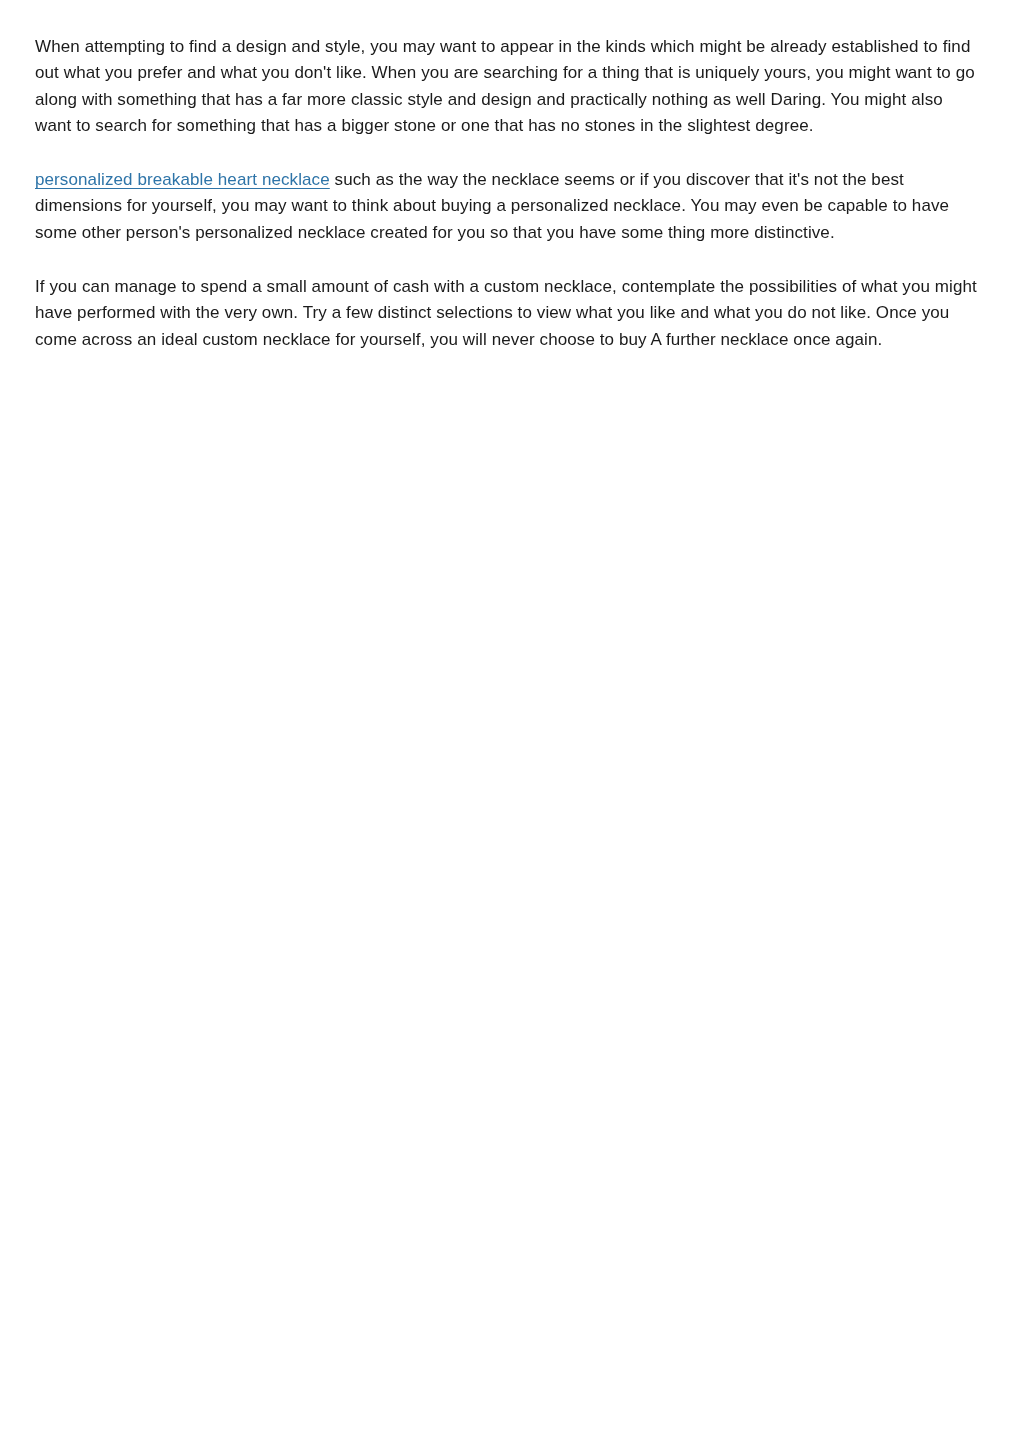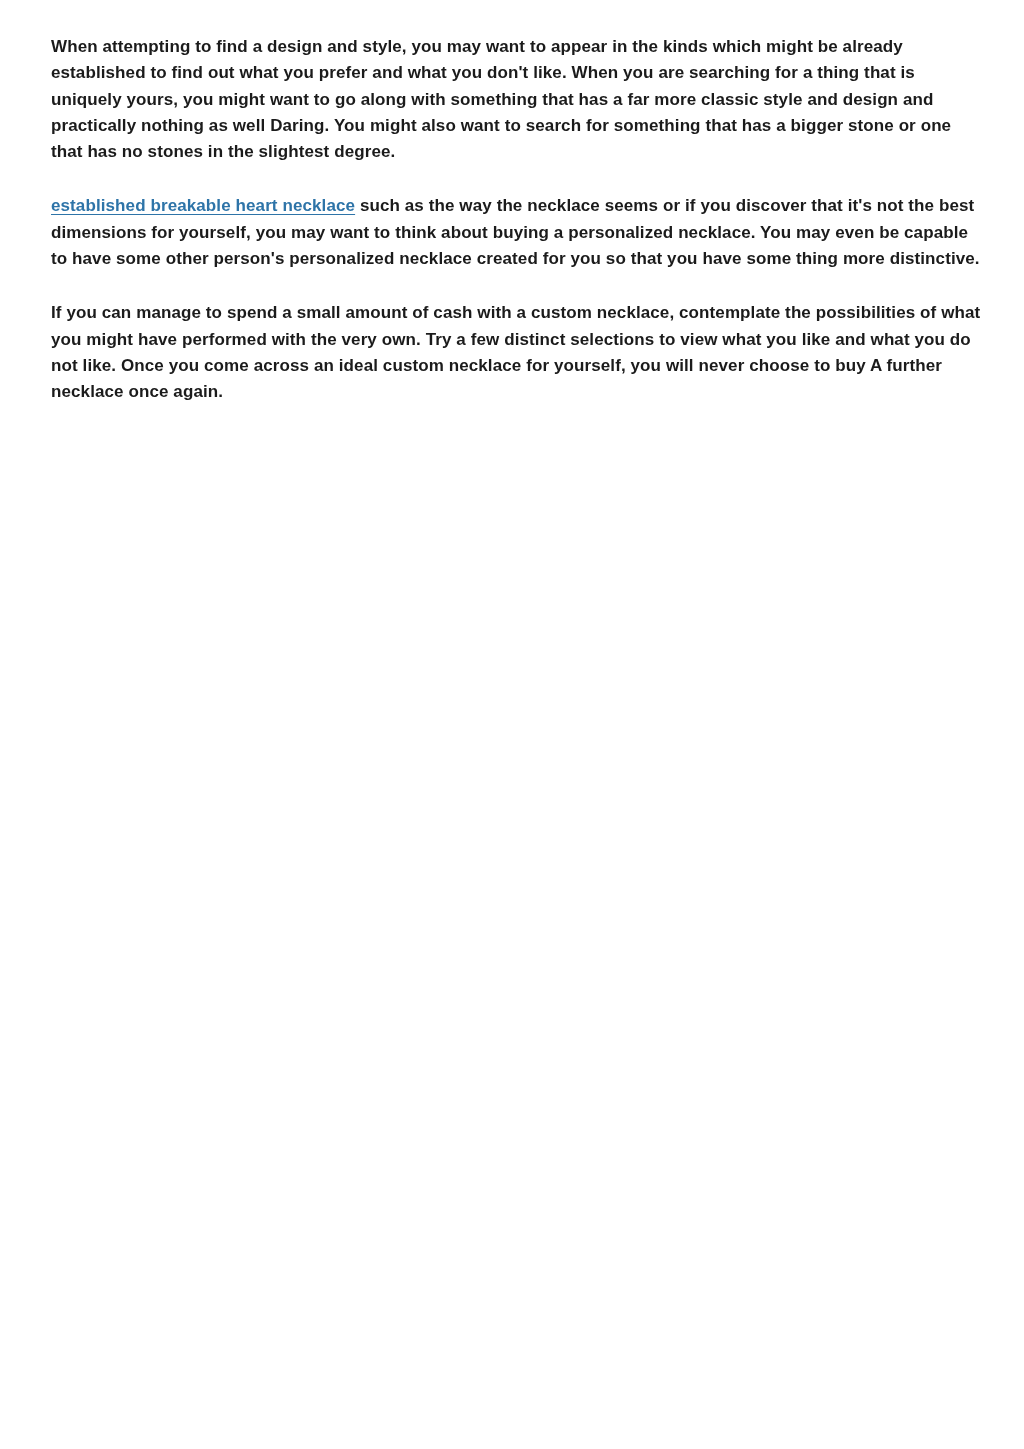--- a/index.html
+++ b/index.html
@@ -12,38 +12,37 @@
     background: var(--page-bg, #ffffff);
     font-family: "Liberation Sans", sans-serif;
     overflow: hidden;
   }
   .article {
     box-sizing: border-box;
     padding: 34px 40px 0 35px;
     width: 1024px;
   }
   .article p {
-    margin: 0 0 28px 16px;
+    margin: 0 0 28px 0;
     max-width: 948px;
     font-size: 17px;
     line-height: 26.3px;
     color: var(--text-color, #1b1b1b);
     letter-spacing: 0.1px;
-    font-weight: bold;
   }
   .inline-link {
     color: var(--link-color, #2e74a8);
     text-decoration: underline;
     text-underline-offset: 3px;
     cursor: pointer;
   }
 </style>
 </head>
 <body>
 
 <div class="article">
   <p>When attempting to find a design and style, you may want to appear in the kinds which might be already established to find out what you prefer and what you don't like. When you are searching for a thing that is uniquely yours, you might want to go along with something that has a far more classic style and design and practically nothing as well Daring. You might also want to search for something that has a bigger stone or one that has no stones in the slightest degree.</p>
 
 
-  <p><span class="inline-link">established breakable heart necklace</span><span> such as the way the necklace seems or if you discover that it's not the best dimensions for yourself, you may want to think about buying a personalized necklace. You may even be capable to have some other person's personalized necklace created for you so that you have some thing more distinctive.</span></p>
+  <p><span class="inline-link">personalized breakable heart necklace</span><span> such as the way the necklace seems or if you discover that it's not the best dimensions for yourself, you may want to think about buying a personalized necklace. You may even be capable to have some other person's personalized necklace created for you so that you have some thing more distinctive.</span></p>
 
   <p>If you can manage to spend a small amount of cash with a custom necklace, contemplate the possibilities of what you might have performed with the very own. Try a few distinct selections to view what you like and what you do not like. Once you come across an ideal custom necklace for yourself, you will never choose to buy A further necklace once again.</p>
 </div>
 
 </body></html>

